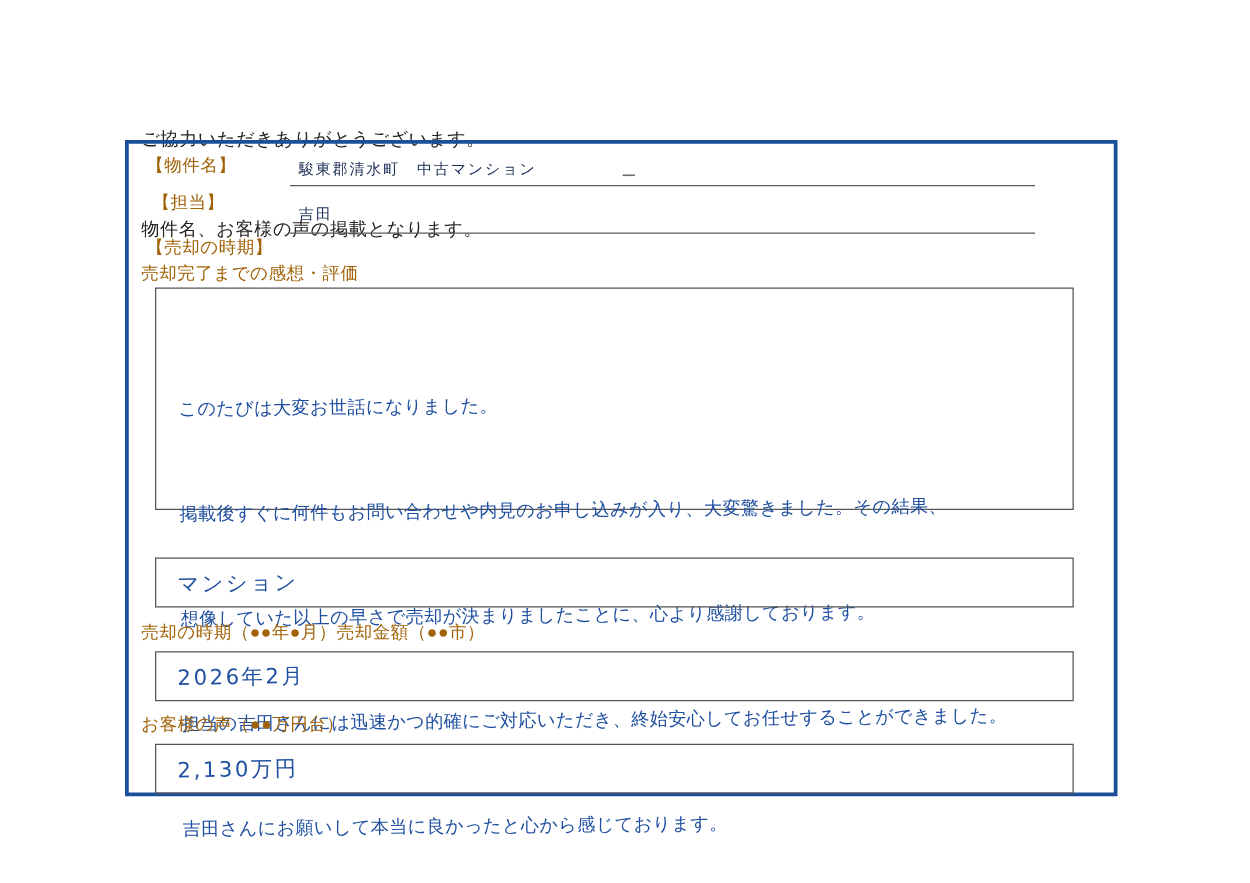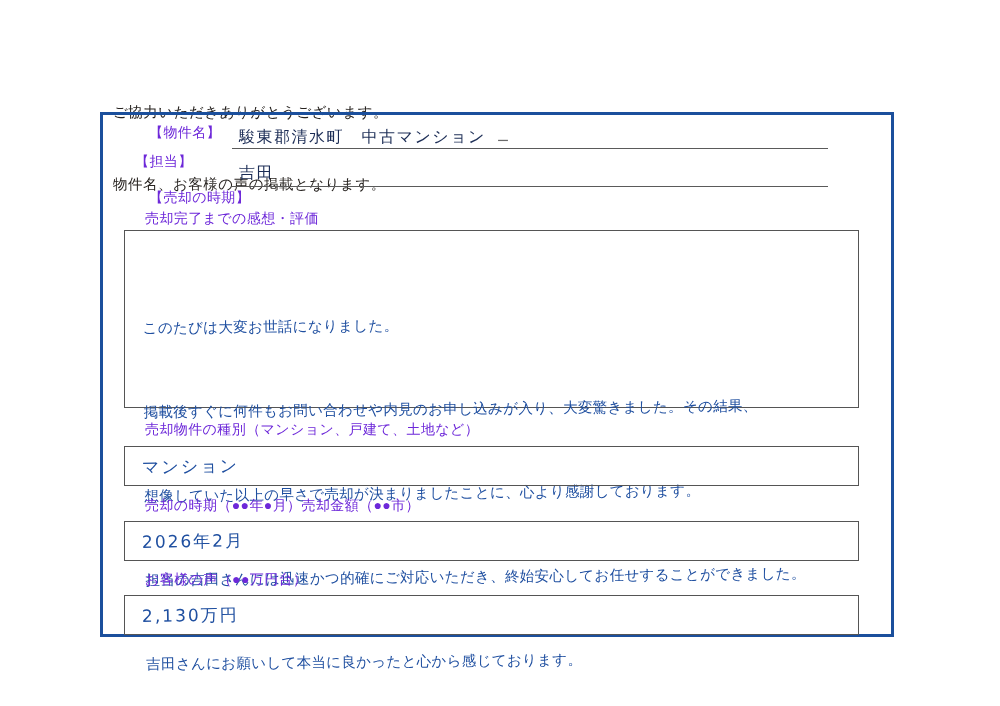--- a/index.html
+++ b/index.html
@@ -43,23 +43,22 @@
     width: 794px;
     height: 525px;
     border: 3px solid #1b4f9c;
     box-sizing: border-box;
   }
 
   .label {
     position: absolute;
     font-size: 14px;
     letter-spacing: 0.4px;
-    color: #6d28d9;
+    color: #a16207;
     white-space: nowrap;
-    margin-left: 32px;
   }
 
   
   .rule {
     position: absolute;
     height: 0;
     border-bottom: 1px solid #5a5a5a;
   }
 
   .box {
@@ -92,21 +91,21 @@
     letter-spacing: 2px;
     white-space: nowrap;
     transform: rotate(-1deg);
     transform-origin: left center;
   }
 
   .hw-title {
     position: absolute;
     color: #1b2c55;
     font-family: "Liberation Sans", sans-serif;
-    font-size: 16px;
+    font-size: 12px;
     letter-spacing: 1.5px;
     white-space: nowrap;
   }
 
   .tiny-mark {
     position: absolute;
     color: #6b6b6b;
     font-size: 12px;
   }
 </style>
@@ -120,39 +119,38 @@
     <div>物件名、お客様の声の掲載となります。</div>
   </div>
 
   <div class="form-frame"></div>
 
   <div class="label" style="left:117px; top:124px;">【物件名】</div>
   <div class="rule" style="left:232px; top:148px; width:596px;"></div>
   <div class="hw-title" style="left:239px; top:127px;">駿東郡清水町　中古マンション</div>
   <div class="tiny-mark" style="left:497px; top:133px;">ー</div>
 
-  <div class="label" style="left:103px; top:153px;">【担当】</div>
+  <div class="label" style="left:122px; top:153px;">【担当】</div>
   <div class="rule" style="left:232px; top:186px; width:596px;"></div>
   <div class="hw-title" style="left:239px; top:163px;">吉田</div>
 
   <div class="label" style="left:117px; top:189px;">【売却の時期】</div>
 
   <div class="label" style="left:113px; top:210px;">売却完了までの感想・評価</div>
   <div class="box" style="left:124px; top:230px; width:735px; height:178px;"></div>
 
   <div class="hw-block" style="left:142px; top:258px; width:710px;">
     <div>このたびは大変お世話になりました。</div>
     <div>掲載後すぐに何件もお問い合わせや内見のお申し込みが入り、大変驚きました。その結果、</div>
     <div>想像していた以上の早さで売却が決まりましたことに、心より感謝しております。</div>
     <div>担当の吉田さんには迅速かつ的確にご対応いただき、終始安心してお任せすることができました。</div>
     <div>吉田さんにお願いして本当に良かったと心から感じております。</div>
     
   </div>
 
-  <div class="label" style="left:113px; top:421px;">売却物件の種別（マンション、戸建て、土地など）</div>
   <div class="box" style="left:124px; top:446px; width:735px; height:40px;"></div>
   <div class="hw-single" style="left:142px; top:456px;">マンション</div>
 
   <div class="label" style="left:113px; top:497px;">売却の時期（●●年●月）売却金額（●●市）</div>
   <div class="box" style="left:124px; top:521px; width:735px; height:40px;"></div>
   <div class="hw-single" style="left:142px; top:531px;">2026年2月</div>
 
   <div class="label" style="left:113px; top:571px;">お客様の声（●●万円台）</div>
   <div class="box" style="left:124px; top:595px; width:735px; height:40px;"></div>
   <div class="hw-single" style="left:142px; top:605px;">2,130万円</div>

